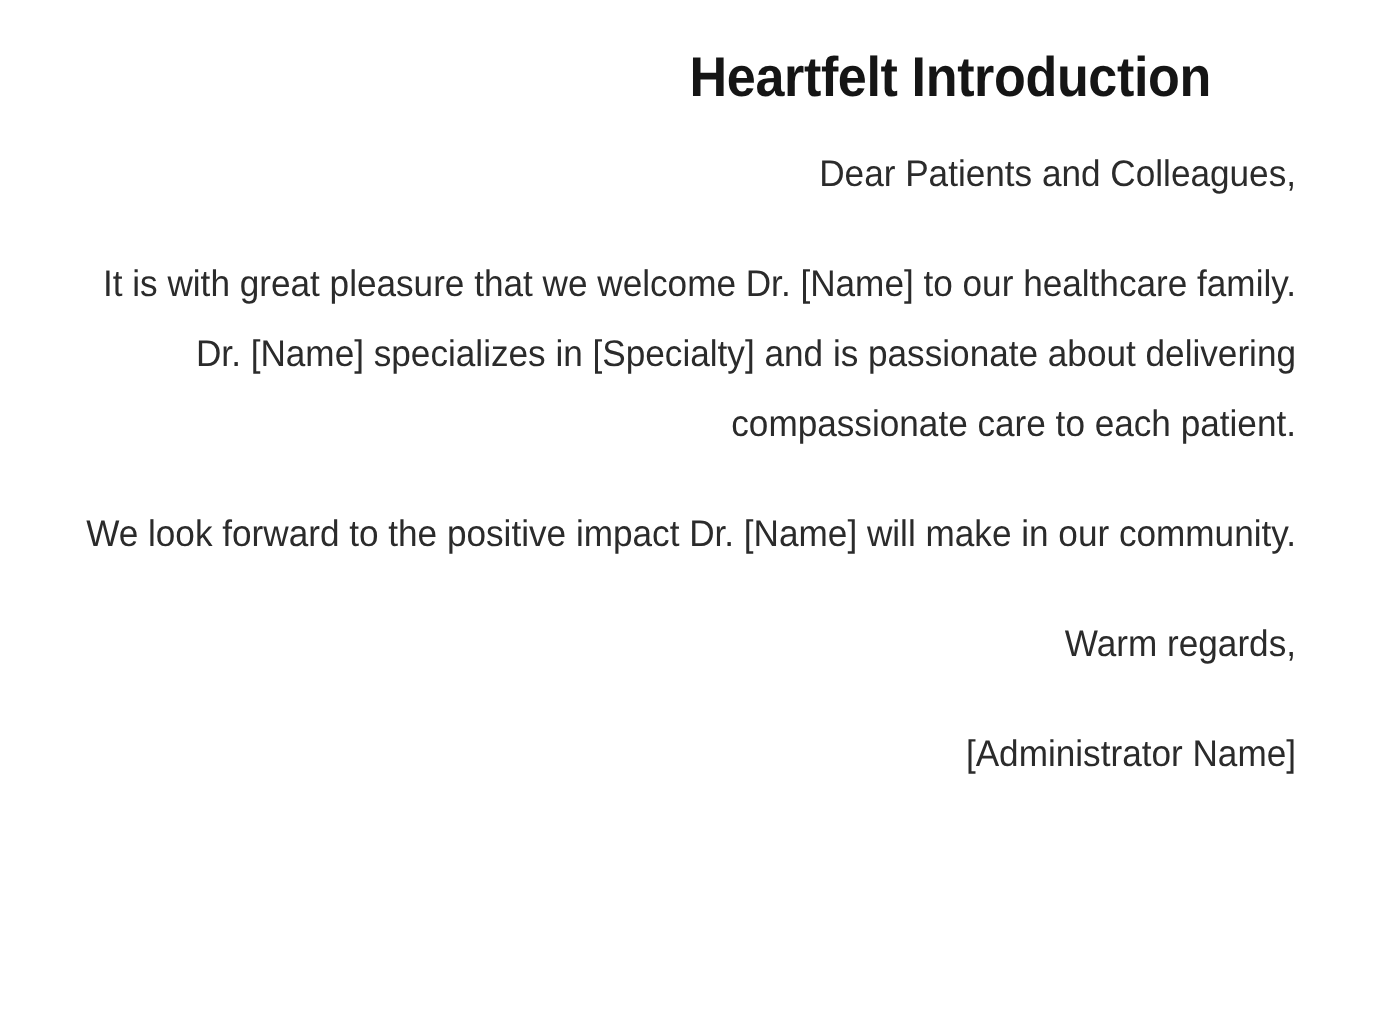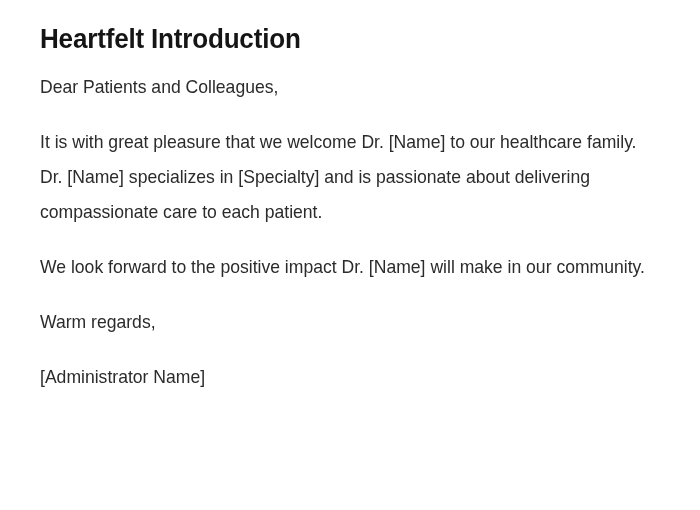--- a/index.html
+++ b/index.html
@@ -16,20 +16,21 @@
     overflow: hidden;
   }
 
   .page {
     position: relative;
     width: 700px;
     height: 498px;
     background: #ffffff;
     box-sizing: border-box;
     padding: 0;
+    text-align: right;
   }
 
   .doc-body {
     position: absolute;
     left: 40px;
     top: 0;
     width: 608px;
   }
 
   .doc-title {

